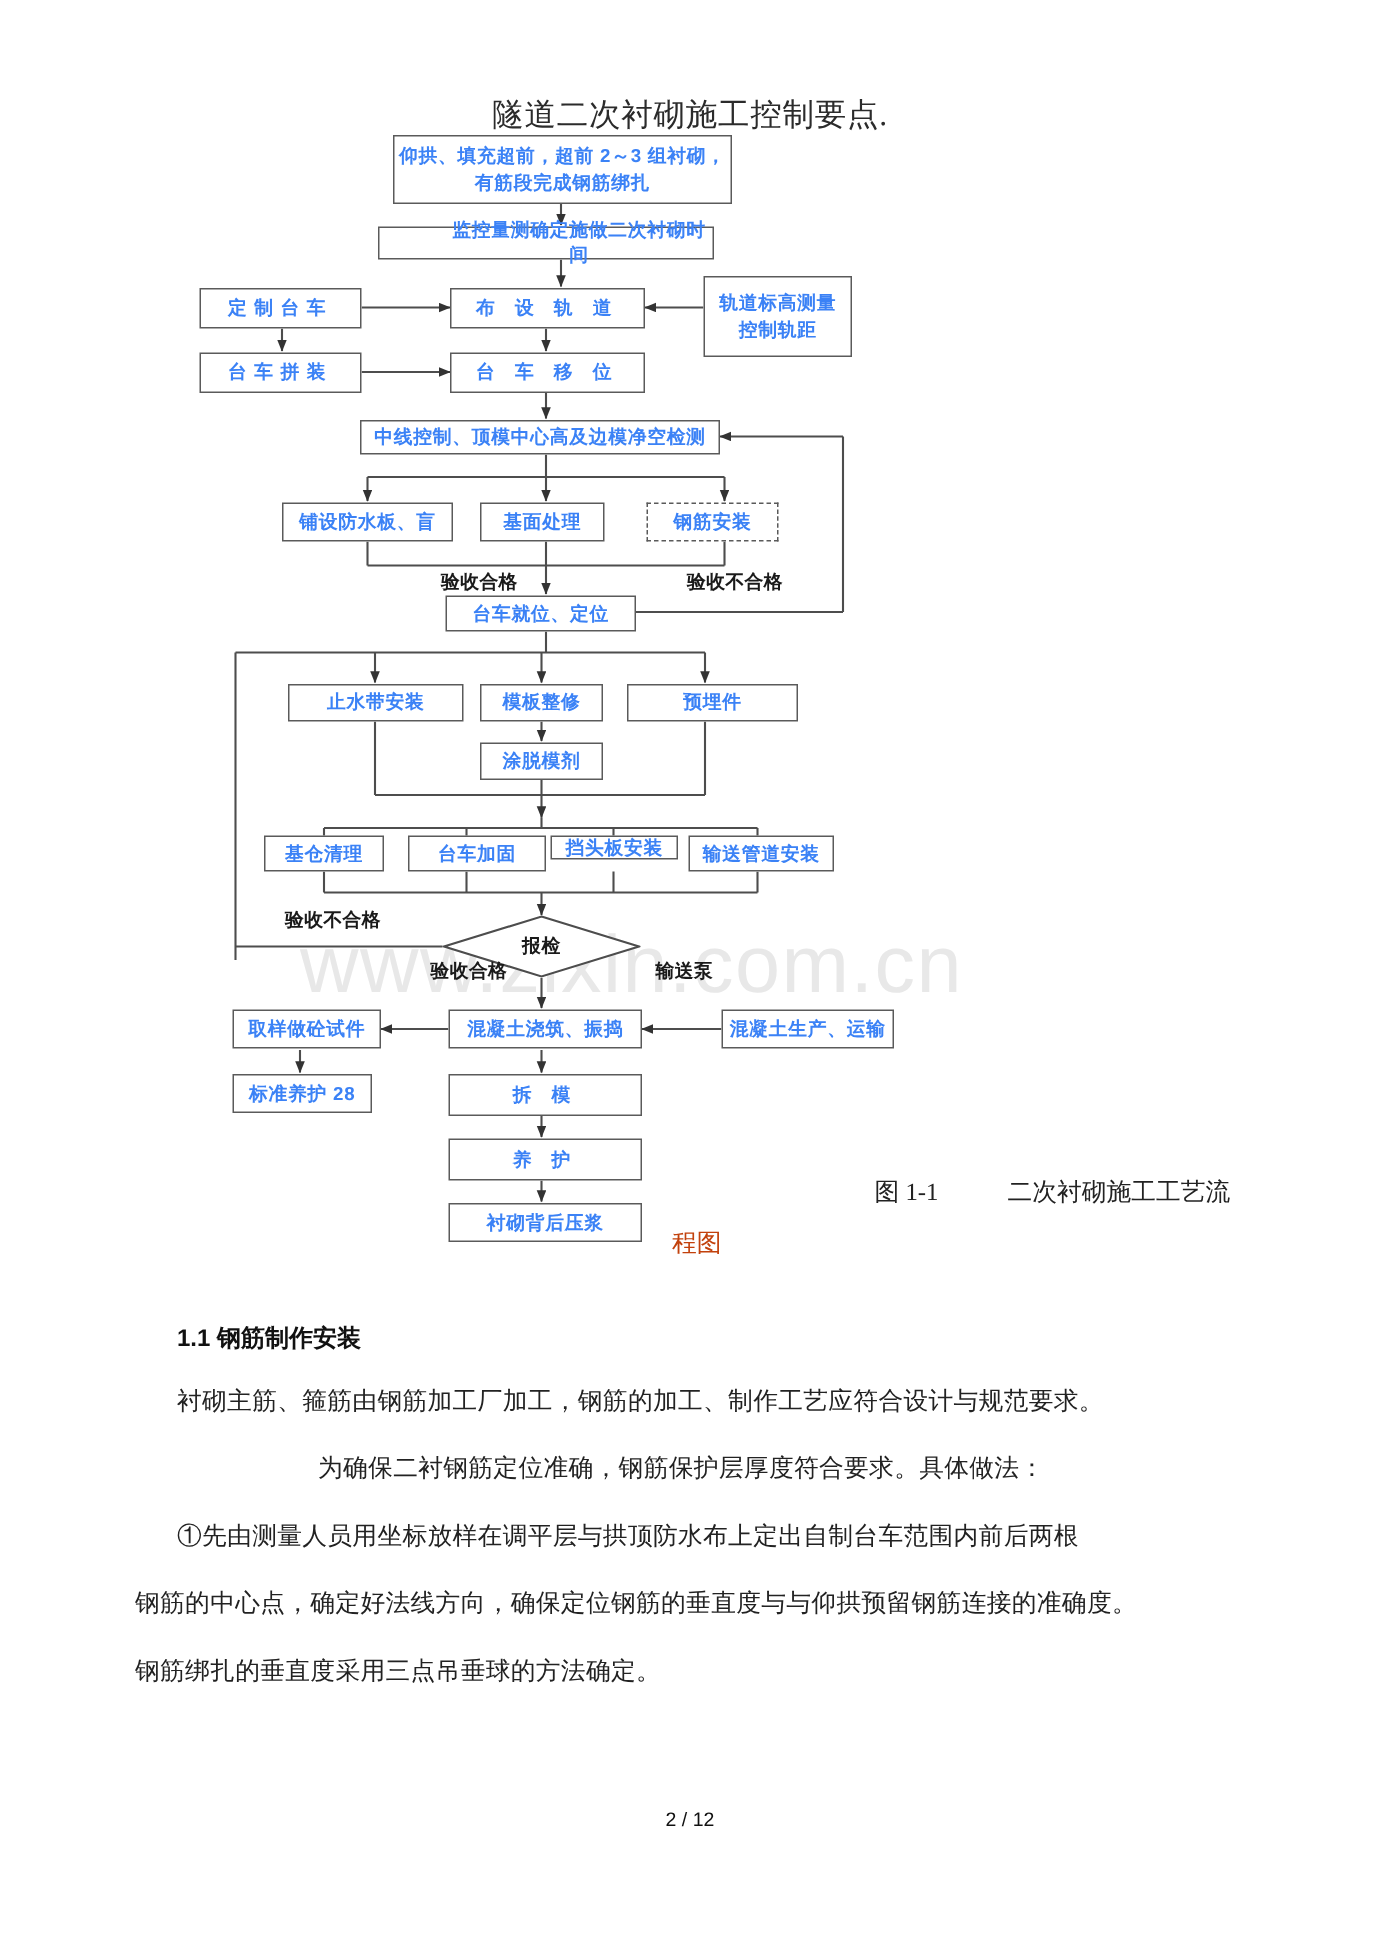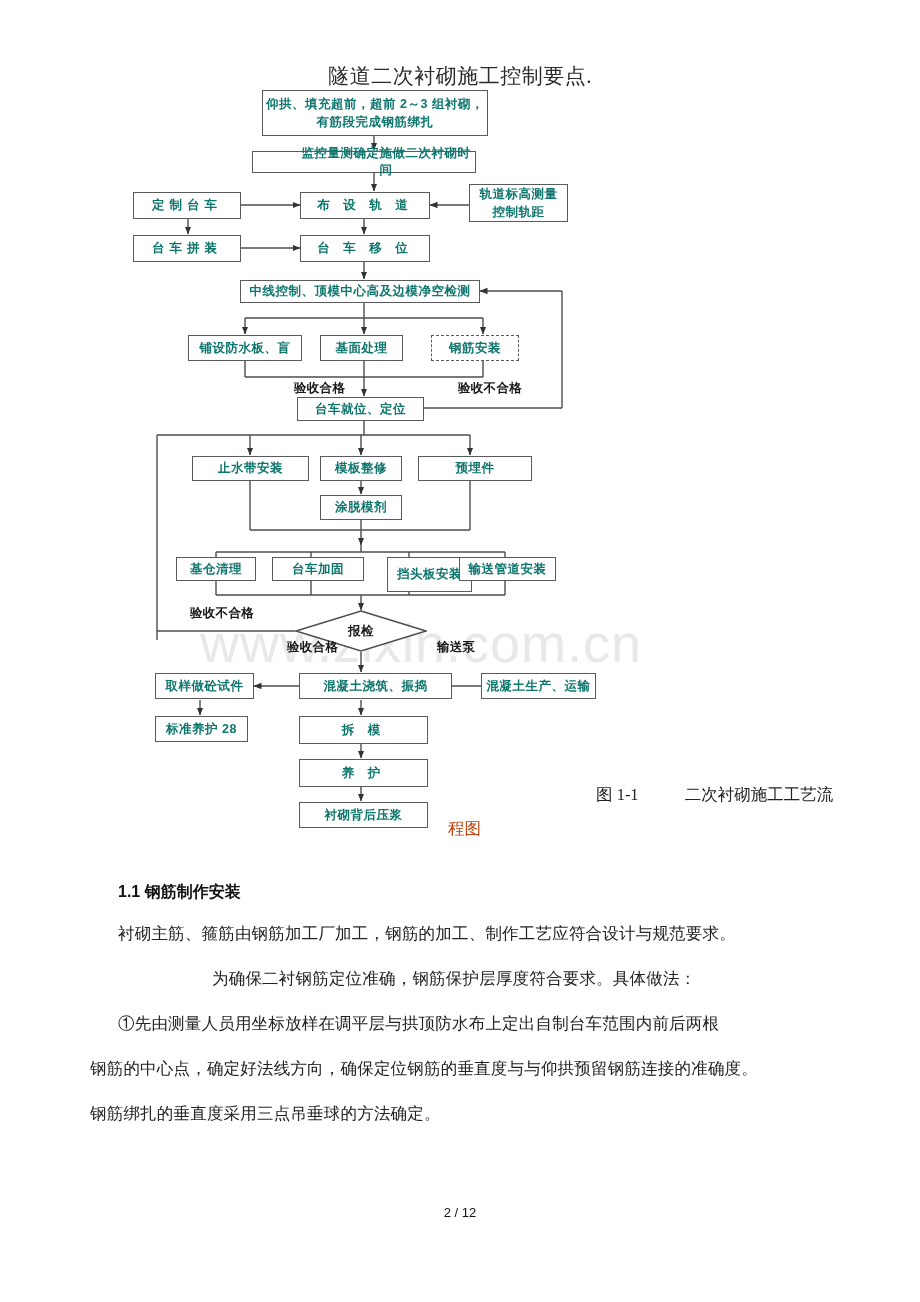--- a/index.html
+++ b/index.html
@@ -55,21 +55,21 @@
     z-index: 2;
   }
   .node {
     position: absolute;
     box-sizing: border-box;
     border: 1px solid #5a5a5a;
     background: #ffffff;
     font-family: "Liberation Sans", "DejaVu Sans", sans-serif;
     font-size: 12.5px;
     font-weight: bold;
-    color: #0f766e;
+    color: #3b82f6;
     display: flex;
     align-items: center;
     justify-content: center;
     text-align: center;
     line-height: 1.35;
     letter-spacing: 0.5px;
     z-index: 3;
   }
   .node.dashed { border-style: dashed; }
   .node.wide-sp { letter-spacing: 5px; }
@@ -255,21 +255,21 @@
     </div>
 
     <div class="node wide-sp" style="left:133px; top:192px; width:108px; height:27px;">
       <span>定制台车</span>
     </div>
 
     <div class="node wide-sp" style="left:300px; top:192px; width:130px; height:27px;">
       <span>布 设 轨 道</span>
     </div>
 
-    <div class="node two-line" style="left:469px; top:184px; width:99px; height:38px;">
+    <div class="node two-line" style="left:469px; top:184px; width:99px; height:54px;">
       <span style="white-space:pre-line">轨道标高测量
 控制轨距</span>
     </div>
 
     <div class="node wide-sp" style="left:133px; top:235px; width:108px; height:27px;">
       <span>台车拼装</span>
     </div>
 
     <div class="node wide-sp" style="left:300px; top:235px; width:130px; height:27px;">
       <span>台 车 移 位</span>
@@ -312,40 +312,40 @@
     </div>
 
     <div class="node" style="left:176px; top:557px; width:80px; height:24px;">
       <span>基仓清理</span>
     </div>
 
     <div class="node" style="left:272px; top:557px; width:92px; height:24px;">
       <span>台车加固</span>
     </div>
 
-    <div class="node" style="left:367px; top:557px; width:85px; height:35px;margin-left:20px;">
+    <div class="node" style="left:367px; top:557px; width:85px; height:16px;">
       <span>挡头板安装</span>
     </div>
 
     <div class="node" style="left:459px; top:557px; width:97px; height:24px;">
       <span>输送管道安装</span>
     </div>
 
     <div class="diamond-wrap" style="left:295px; top:610px; width:132px; height:42px;">
       <svg width="132" height="42">
         <polygon points="66,1 131,21 66,41 1,21" fill="#ffffff" stroke="#4d4d4d" stroke-width="1.4"></polygon>
       </svg>
       <div class="diamond-label">报检</div>
     </div>
 
     <div class="node" style="left:155px; top:673px; width:99px; height:26px;">
       <span>取样做砼试件</span>
     </div>
 
-    <div class="node" style="left:299px; top:673px; width:153px; height:26px;">
+    <div class="node" style="left:299px; top:673px; width:129px; height:26px;">
       <span>混凝土浇筑、振捣</span>
     </div>
 
     <div class="node" style="left:481px; top:673px; width:115px; height:26px;">
       <span>混凝土生产、运输</span>
     </div>
 
     <div class="node" style="left:155px; top:716px; width:93px; height:26px;">
       <span>标准养护 28</span>
     </div>
@@ -363,21 +363,21 @@
     </div>
 
     <div class="edge-label" style="left:294px; top:380px;">验收合格</div>
     <div class="edge-label" style="left:458px; top:380px;">验收不合格</div>
     <div class="edge-label" style="left:190px; top:605px;">验收不合格</div>
     <div class="edge-label" style="left:287px; top:639px;">验收合格</div>
     <div class="edge-label" style="left:437px; top:639px;">输送泵</div>
 
   </div>
 
-  <div class="fig-caption" style="left:583px; top:784px;margin-left:13px;">
+  <div class="fig-caption" style="left:583px; top:784px;">
     <span>图 1-1</span><span class="gap"></span><span>二次衬砌施工工艺流</span>
   </div>
   <div class="fig-caption-2" style="left:448px; top:818px;">程图</div>
 
   <div class="h2" style="left:118px; top:882px;">1.1 钢筋制作安装</div>
 
   <div class="para" style="left:118px; top:923px;">衬砌主筋、箍筋由钢筋加工厂加工，钢筋的加工、制作工艺应符合设计与规范要求。</div>
 
   <div class="para" style="left:212px; top:968px;">为确保二衬钢筋定位准确，钢筋保护层厚度符合要求。具体做法：</div>
 

